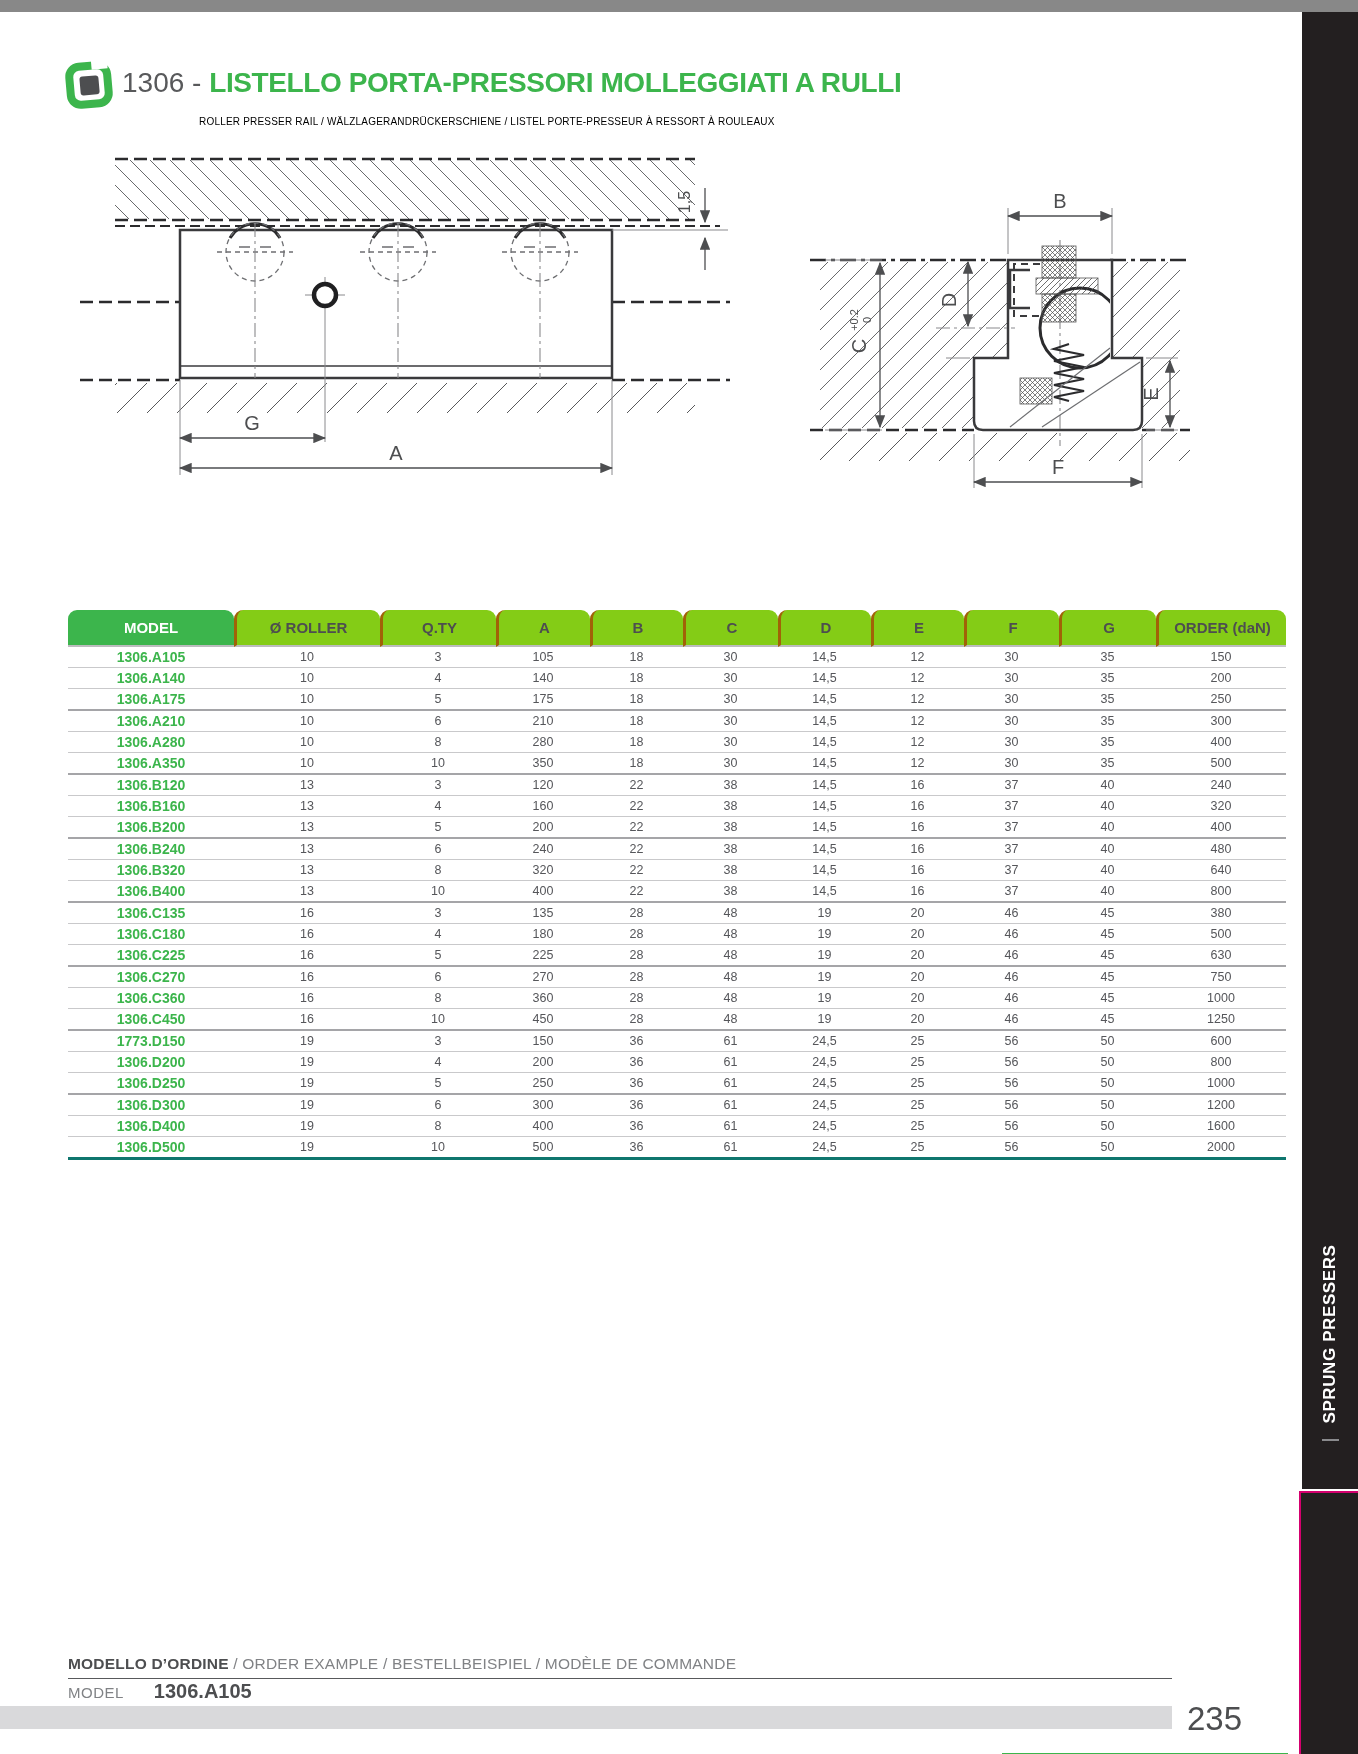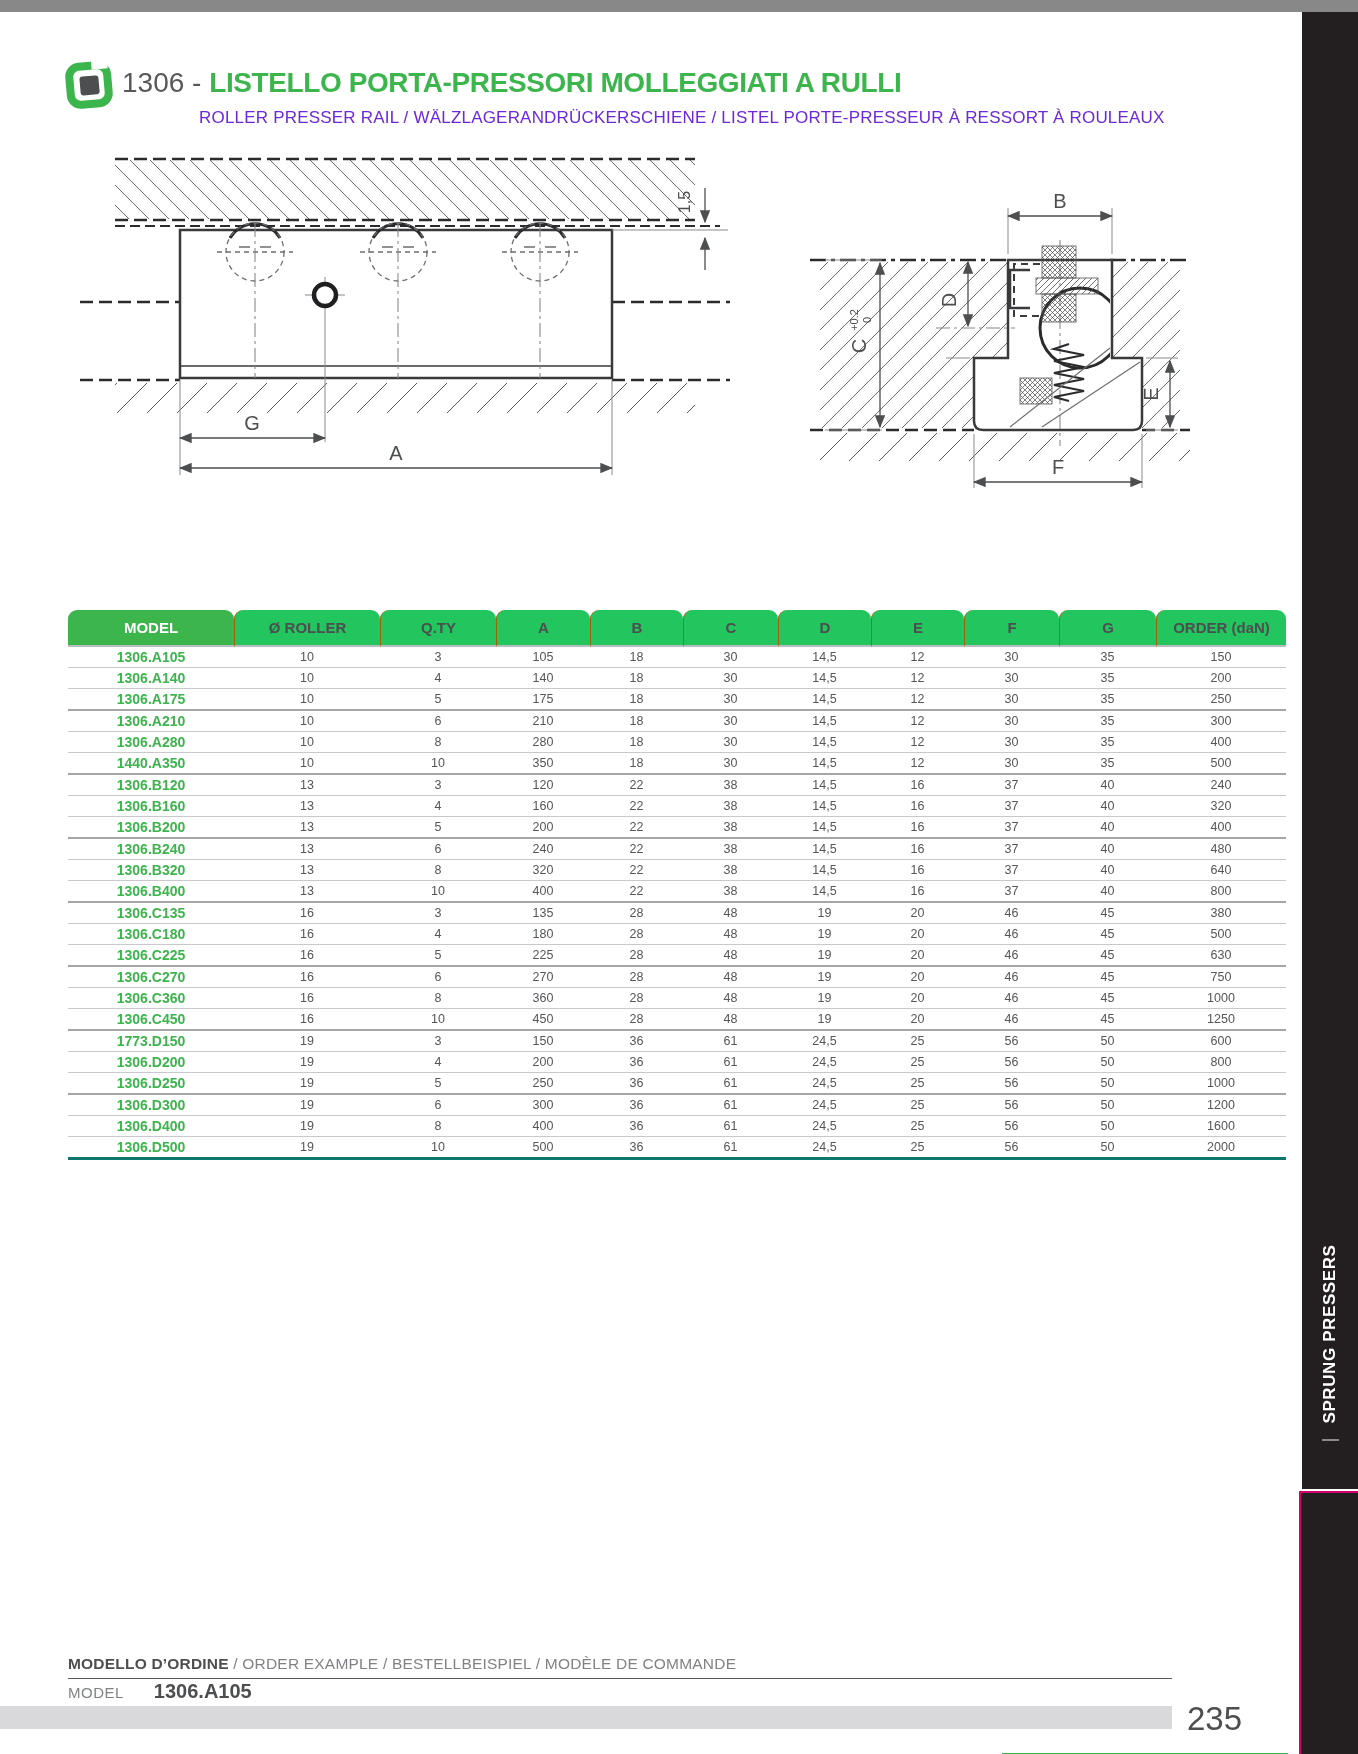--- a/index.html
+++ b/index.html
@@ -6,40 +6,40 @@
   .page {
     position:relative; width:1358px; height:1754px; margin:12px auto;
     background:#ffffff; overflow:hidden;
     font-family:"Liberation Sans", sans-serif;
   }
   
   .header-icon { position:absolute; left:64px; top:48px; width:50px; height:50px; }
   .title-line { position:absolute; left:122px; top:55px; font-size:28px; white-space:nowrap; }
   .title-code { color:#58595b; font-weight:400; }
   .title-main { color:#3cb54c; font-weight:bold; letter-spacing:-0.4px; }
-  .subtitle { position:absolute; left:199px; top:96px; font-size:17px; color:#6d28d9; letter-spacing:0.2px; white-space:nowrap; }
+  .subtitle { position:absolute; left:199px; top:104px; font-size:10px; color:#000000; letter-spacing:0.2px; white-space:nowrap; }
 
   
   .drawing-svg { position:absolute; left:80px; top:138px; }
   .dashBold { stroke:#2b2b2d; stroke-width:2.6; stroke-dasharray:13,6; fill:none; }
   .dashMed  { stroke:#2b2b2d; stroke-width:2; stroke-dasharray:10,5; fill:none; }
   .dashThin { stroke:#6d6e71; stroke-width:1.3; stroke-dasharray:5,4; fill:none; }
   .dashDot  { stroke:#8a8a8d; stroke-width:1.1; stroke-dasharray:14,4,3,4; fill:none; }
   .dashDotBold { stroke:#2b2b2d; stroke-width:2.4; stroke-dasharray:16,5,4,5; fill:none; }
   .ext { stroke:#8a8a8d; stroke-width:1; fill:none; }
   .dimline { stroke:#4d4e50; stroke-width:1.3; fill:none; }
   .dimtext { font-size:20px; fill:#4d4e50; text-anchor:middle; font-family:"Liberation Sans",sans-serif; }
   .dimtext-sm { font-size:16px; fill:#4d4e50; text-anchor:middle; font-family:"Liberation Sans",sans-serif; }
   .tolText { font-size:11px; fill:#4d4e50; text-anchor:middle; font-family:"Liberation Sans",sans-serif; }
 
   
   .spec-table { position:absolute; left:68px; top:598px; width:1218px; border-collapse:separate; border-spacing:0; table-layout:fixed; }
   .spec-table th {
-    height:35px; background:#22c55e; font-size:15px; color:#4d4e50;
-    border-radius:9px 9px 0 0; border-left:1px solid #a16207;
+    height:35px; background:#84cc16; font-size:15px; color:#4d4e50;
+    border-radius:9px 9px 0 0; border-left:3px solid #a16207;
     border-bottom:2px solid #bcbcbe; font-weight:bold; text-align:center; padding:0;
   }
   .spec-table th:first-child { border-left:none; }
   .spec-table th.th-model { background:#3cb54c; color:#ffffff; }
   .spec-table td {
     height:20px; text-align:center; font-size:12.5px; color:#55565a;
     border-bottom:1px solid #c9c9cb; padding:0; background:#ffffff;
   }
   .spec-table tr.group-end td { border-bottom:2px solid #a5a5a8; }
   .spec-table tr.last-row td { border-bottom:3px solid #0f766e; }
@@ -314,21 +314,21 @@
           <td>280</td>
           <td>18</td>
           <td>30</td>
           <td>14,5</td>
           <td>12</td>
           <td>30</td>
           <td>35</td>
           <td>400</td>
         </tr>
         <tr class="group-end">
-          <td class="td-model">1440.A350</td>
+          <td class="td-model">1306.A350</td>
           <td>10</td>
           <td>10</td>
           <td>350</td>
           <td>18</td>
           <td>30</td>
           <td>14,5</td>
           <td>12</td>
           <td>30</td>
           <td>35</td>
           <td>500</td>

